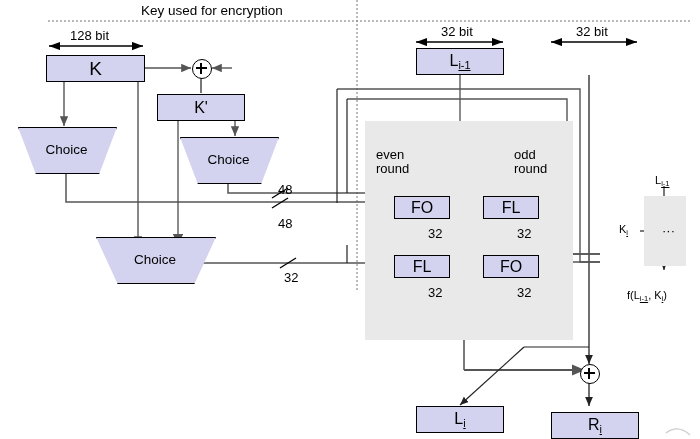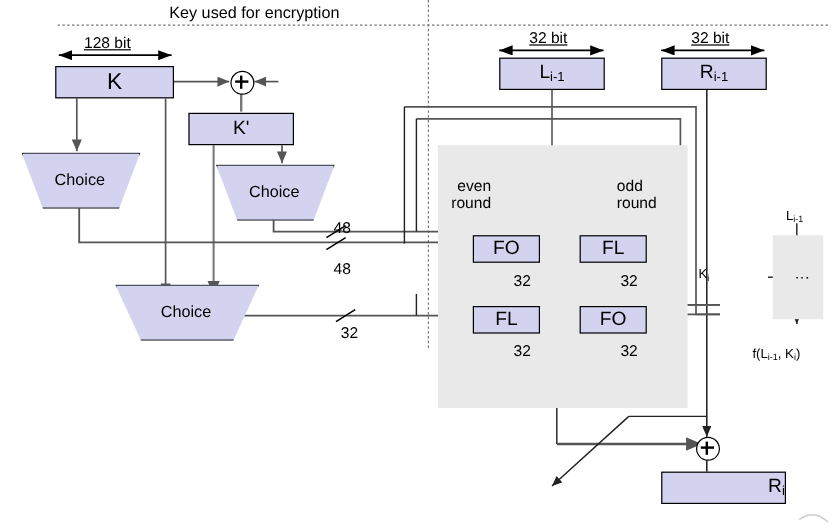--- a/index.html
+++ b/index.html
@@ -1,41 +1,41 @@
 <!DOCTYPE html>
 <html><head>
 <meta charset="utf-8">
 <style>
   html,body{margin:0;padding:0;background:#ffffff;}
   body{font-family:"Liberation Sans",sans-serif;}
   #stage{position:relative;width:700px;height:439px;overflow:hidden;background:#fff;}
   #wires{position:absolute;left:0;top:0;width:700px;height:439px;}
   .lbl{position:absolute;white-space:nowrap;color:#000;}
   .hdr{font-size:13.5px;}
-  .dim{font-size:13px;text-decoration:underline;}
+  .dim{font-size:13px;}
   .bitnum{font-size:13px;text-align:right;}
   .rnd{font-size:13px;line-height:14px;}
   .box{position:absolute;background:#d3d3ef;border:1.3px solid #000;
        display:flex;align-items:center;justify-content:center;color:#000;box-sizing:border-box;}
   .box.big{font-size:19px;}
   .box.mid{font-size:16px;}
   .trap{position:absolute;display:flex;align-items:center;justify-content:center;
         color:#000;font-size:13.5px;}
   .trap .shp{position:absolute;left:0;top:0;width:100%;height:100%;
         background:#d3d3ef;border:1.3px solid #000;
         clip-path:polygon(0% 0%,100% 0%,82% 100%,18% 100%);
         -webkit-clip-path:polygon(0% 0%,100% 0%,82% 100%,18% 100%);}
   .trap span{position:relative;z-index:2;}
   .graybox{position:absolute;background:#e9e9e9;}
   .xor{position:absolute;width:18px;height:18px;border:1.4px solid #000;border-radius:50%;
        background:#fff;}
   .xor:before,.xor:after{content:"";position:absolute;background:#000;}
   .xor:before{left:3px;top:7.4px;width:11px;height:1.4px;}
   .xor:after{top:3px;left:7.4px;height:11px;width:1.4px;}
-  sub{font-size:0.68em;vertical-align:-0.25em;}
+  sub{font-size:0.68em;vertical-align:-0.25em;text-decoration:underline;}
   .legtxt{position:absolute;font-size:11px;color:#000;white-space:nowrap;}
 </style>
 </head>
 <body>
 
 <div id="stage">
 
   <svg id="wires" viewBox="0 0 700 439" xmlns="http://www.w3.org/2000/svg">
     <defs>
       <marker id="ah" markerWidth="8" markerHeight="8" refX="7" refY="3" orient="auto">
@@ -173,25 +173,22 @@
   <div class="lbl bitnum" style="left:278px;top:182px;">48</div>
   <div class="lbl bitnum" style="left:278px;top:216px;">48</div>
   <div class="lbl bitnum" style="left:284px;top:270px;">32</div>
 
   <div class="graybox" style="left:365px;top:121px;width:208px;height:219px;"></div>
 
   <div class="box mid" style="left:416px;top:48px;width:88px;height:27px;">
     <span><span>L</span><sub>i-1</sub></span>
   </div>
 
-  <div class="box mid" style="left:551px;top:48px;width:88px;height:27px;">
-    <span><span>R</span><sub>i-1</sub></span>
-  </div>
-
-  <div class="lbl rnd" style="left:376px;top:148px;text-align:right;">
+
+  <div class="lbl rnd" style="left:376px;top:148px;text-align:left;">
     <div>even</div>
     <div>round</div>
   </div>
 
   <div class="lbl rnd" style="left:514px;top:148px;text-align:left;">
     <div>odd</div>
     <div>round</div>
   </div>
 
   <div class="box mid" style="left:394px;top:196px;width:56px;height:23px;">
@@ -207,29 +204,32 @@
     <span>FO</span>
   </div>
 
   <div class="lbl bitnum" style="left:428px;top:226px;">32</div>
   <div class="lbl bitnum" style="left:517px;top:226px;">32</div>
   <div class="lbl bitnum" style="left:428px;top:285px;">32</div>
   <div class="lbl bitnum" style="left:517px;top:285px;">32</div>
 
   <div class="xor" style="left:580px;top:364px;"></div>
 
-  <div class="box mid" style="left:551px;top:393px;width:104px;height:27px;justify-content:flex-end;">
+  <div class="box mid" style="left:416px;top:406px;width:88px;height:27px;">
+    <span><span>L</span><sub>i</sub></span>
+  </div>
+  <div class="box mid" style="left:551px;top:412px;width:88px;height:27px;">
     <span><span>R</span><sub>i</sub></span>
   </div>
 
   <div class="graybox" style="left:644px;top:196px;width:42px;height:70px;"></div>
   <div class="legtxt" style="left:655px;top:174px;">
     <span>L</span><sub>i-1</sub>
   </div>
-  <div class="legtxt" style="left:582px;top:223px;">
+  <div class="legtxt" style="left:619px;top:223px;">
     <span>K</span><sub>i</sub>
   </div>
   <div class="legtxt" style="left:662px;top:223px;font-size:13px;">···</div>
   <div class="legtxt" style="left:627px;top:289px;">
     <span>f(L</span><sub>i-1</sub><span>, K</span><sub>i</sub><span>)</span>
   </div>
 
 </div>
 
 </body></html>

